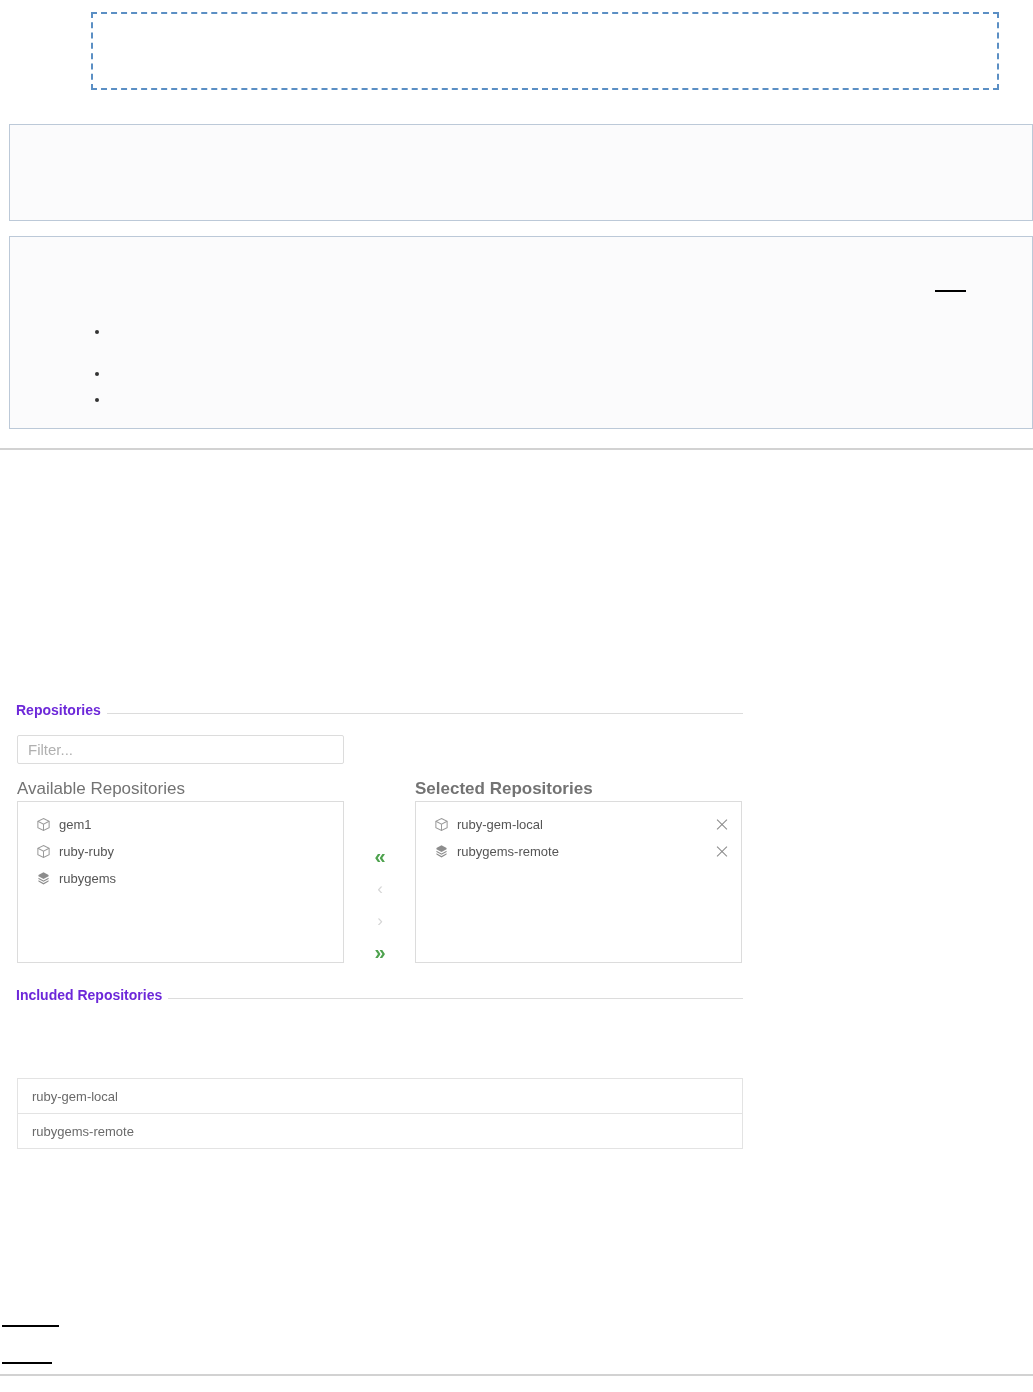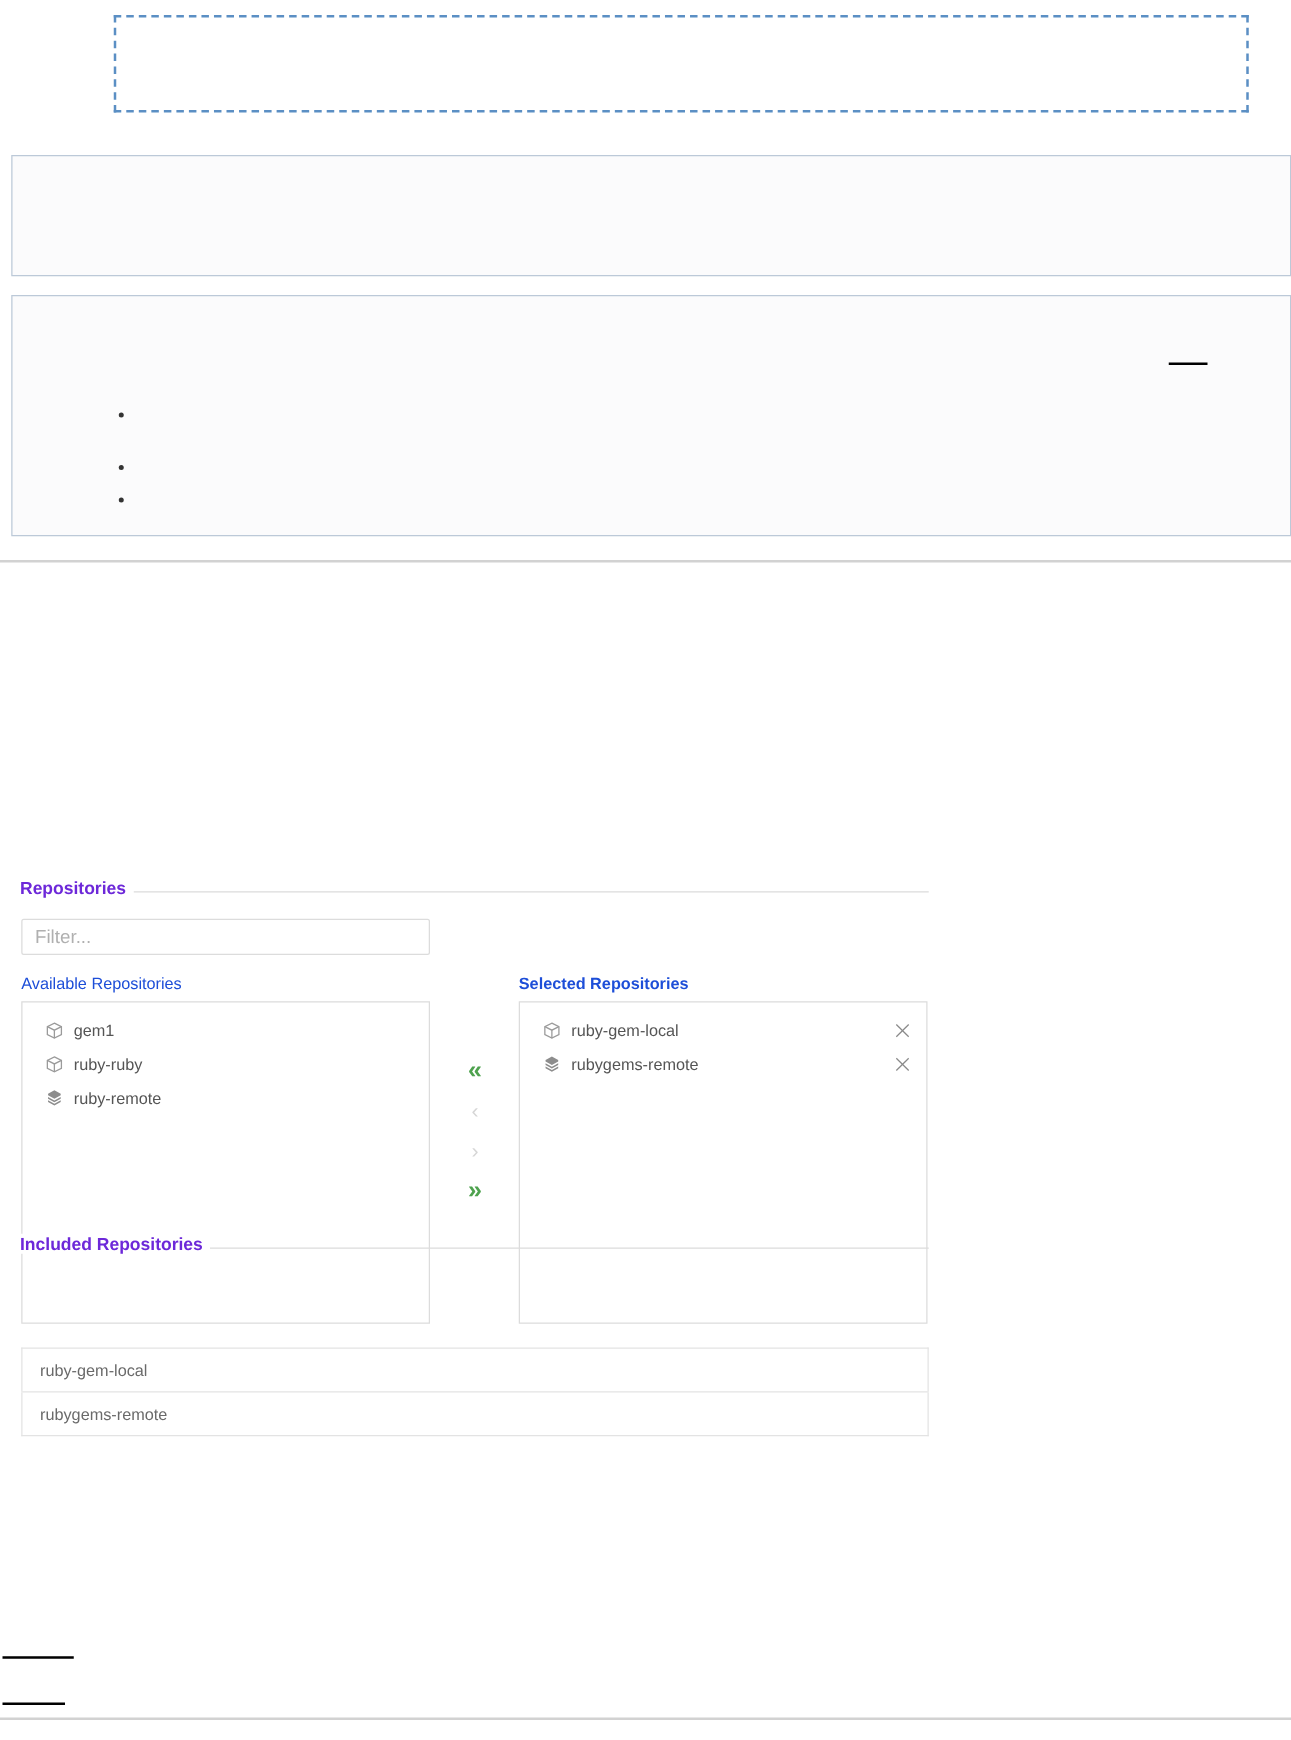--- a/index.html
+++ b/index.html
@@ -135,31 +135,31 @@
     padding: 0 10px;
     font-family: "Liberation Sans", sans-serif;
     font-size: 15px;
     color: #555555;
     outline: none;
   }
   .filter-input::placeholder { color: #b0b0b0; }
 
   .list-label {
     position: absolute;
-    font-size: 13px;
-    color: #1d4ed8;
+    font-size: 17px;
+    color: #737373;
   }
   .label-available { left: 17px; top: 779px; }
   .label-selected  { left: 415px; top: 779px; font-weight: bold; }
 
   .list-box {
     position: absolute;
     top: 801px;
     width: 327px;
-    height: 258px;
+    height: 162px;
     box-sizing: border-box;
     border: 1px solid #dcdcdc;
     background: #ffffff;
     padding: 9px 0 0 0;
     overflow: hidden;
   }
   .box-available { left: 17px; }
   .box-selected  { left: 415px; }
 
   .repo-row {
@@ -304,31 +304,31 @@
       <svg width="15" height="15" viewBox="0 0 16 16" fill="none" stroke="#9b9b9b" stroke-width="1.1">
         <path d="M8 1.6 14 4.6v6.8L8 14.4 2 11.4V4.6z"></path>
         <path d="M2 4.6 8 7.6l6-3"></path>
           <path d="M8 7.6v6.8"></path>
       </svg>
     </span>
     <span class="repo-name">ruby-ruby</span>
   </div>
 
 
-
   <div class="repo-row">
     <span class="repo-icon">
       <svg width="15" height="15" viewBox="0 0 16 16">
         <path d="M8 1.3 13.4 4.3v1.3L8 8.6 2.6 5.6V4.3z" fill="#8d8d8d"></path>
         <path d="M2.6 7.1 8 10.1l5.4-3v1.4L8 11.5 2.6 8.5z" fill="#8d8d8d"></path>
         <path d="M2.6 9.9 8 12.9l5.4-3v1.4L8 14.3l-5.4-3z" fill="#8d8d8d"></path>
       </svg>
     </span>
-    <span class="repo-name">ruby-remote</span>
-  </div>
+    <span class="repo-name">rubygems</span>
+  </div>
+
 </div>
 
 <div class="transfer-col">
   <div class="transfer-btn active">«</div>
   <div class="transfer-btn disabled single">‹</div>
   <div class="transfer-btn disabled single">›</div>
   <div class="transfer-btn active">»</div>
 </div>
 
 <div class="list-box box-selected">

